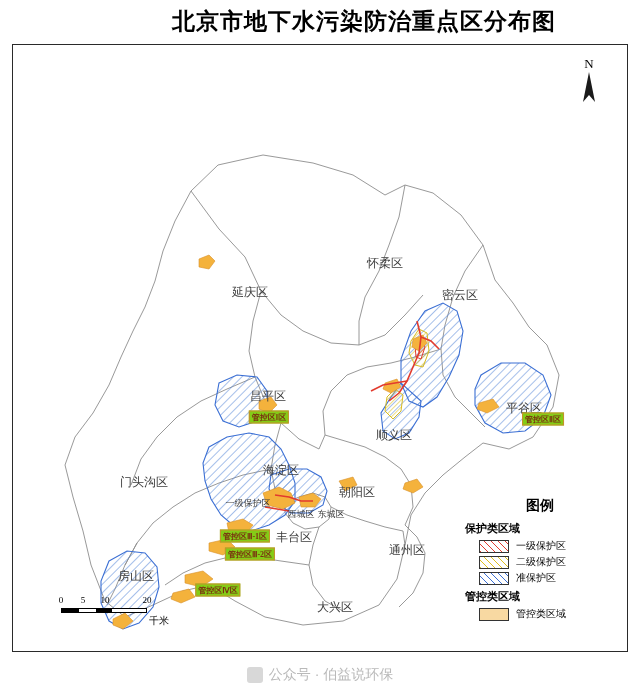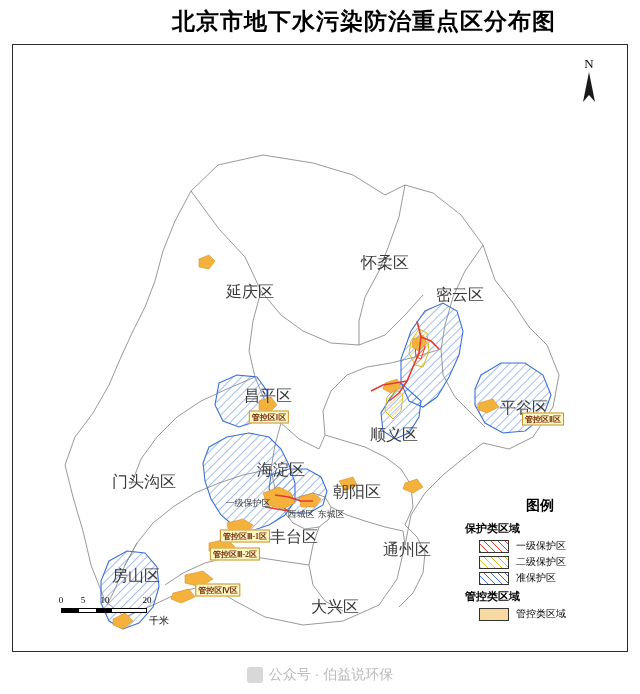--- a/index.html
+++ b/index.html
@@ -54,37 +54,37 @@
     font-family: "Liberation Serif", serif;
     font-size: 13px;
     line-height: 13px;
     color: #000;
   }
   .north-arrow svg { display: block; margin: 2px auto 0; }
 
   .district-label {
     position: absolute;
     font-family: "Liberation Serif", serif;
-    font-size: 16px;
+    font-size: 12px;
     color: #3a3a3a;
     white-space: nowrap;
     transform: translate(-50%, -50%);
   }
   .zone-label {
     position: absolute;
     font-family: "Liberation Serif", serif;
     font-size: 8px;
     font-weight: bold;
     color: #b03020;
     white-space: nowrap;
     transform: translate(-50%, -50%);
     background: rgba(255,255,255,0.0);
   }
   .zone-label.boxed {
-    background: #fef9c3;
+    background: #84cc16;
     border: 1px solid #c98f2c;
     padding: 0 2px;
     color: #7a3010;
   }
 
   
   .scalebar {
     position: absolute;
     left: 48px;
     bottom: 22px;
@@ -323,21 +323,21 @@
     <div class="district-label" style="left:235px;top:458px;font-size:9px;">一级保护区</div>
     <div class="district-label" style="left:288px;top:469px;font-size:9px;">西城区</div>
     <div class="district-label" style="left:318px;top:469px;font-size:9px;">东城区</div>
     <div class="district-label" style="left:281px;top:492px;">丰台区</div>
     <div class="district-label" style="left:394px;top:505px;">通州区</div>
     <div class="district-label" style="left:123px;top:531px;">房山区</div>
     <div class="district-label" style="left:322px;top:562px;">大兴区</div>
 
     <div class="zone-label boxed" style="left:256px;top:372px;">管控区Ⅰ区</div>
     <div class="zone-label boxed" style="left:232px;top:491px;">管控区Ⅲ-1区</div>
-    <div class="zone-label boxed" style="left:222px;top:509px;">管控区Ⅲ-2区</div>
+    <div class="zone-label boxed" style="left:237px;top:509px;">管控区Ⅲ-2区</div>
     <div class="zone-label boxed" style="left:205px;top:545px;">管控区Ⅳ区</div>
     <div class="zone-label boxed" style="left:530px;top:374px;">管控区Ⅱ区</div>
 
     <div class="scalebar">
       <div class="ticks">
         <span style="left:0px;">0</span>
         <span style="left:22px;">5</span>
         <span style="left:44px;">10</span>
         <span style="left:86px;">20</span>
       </div>

